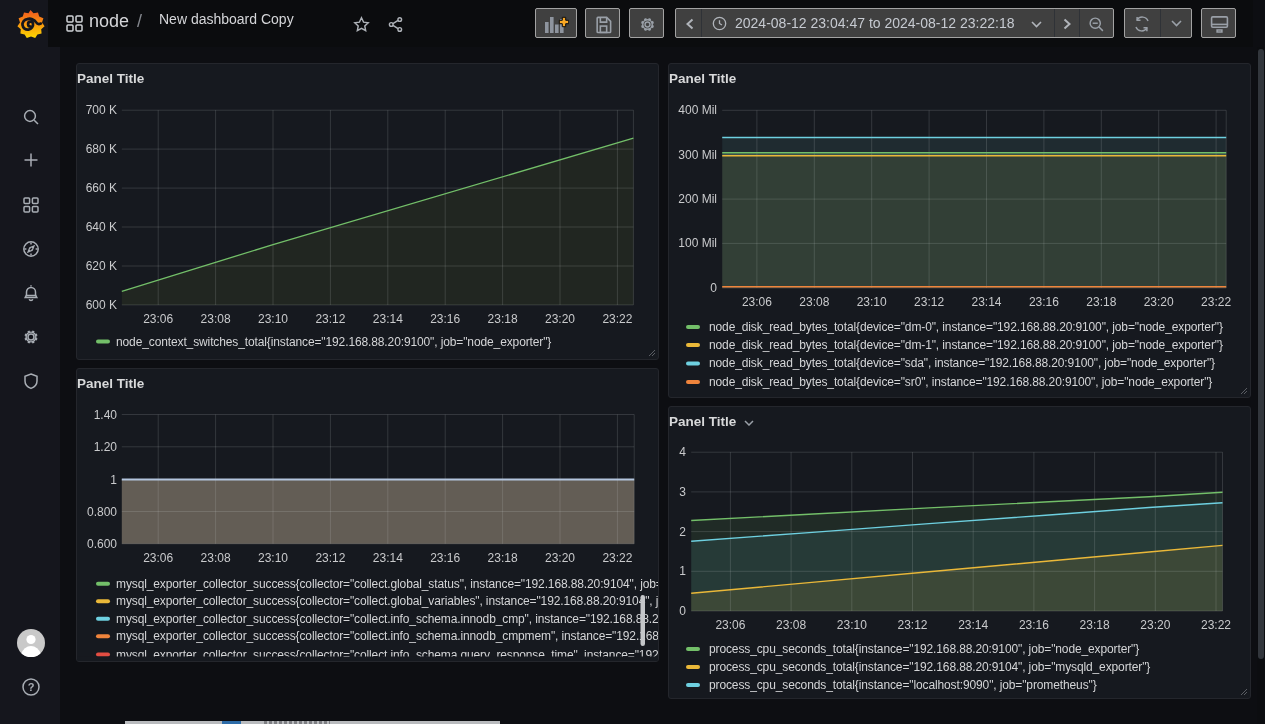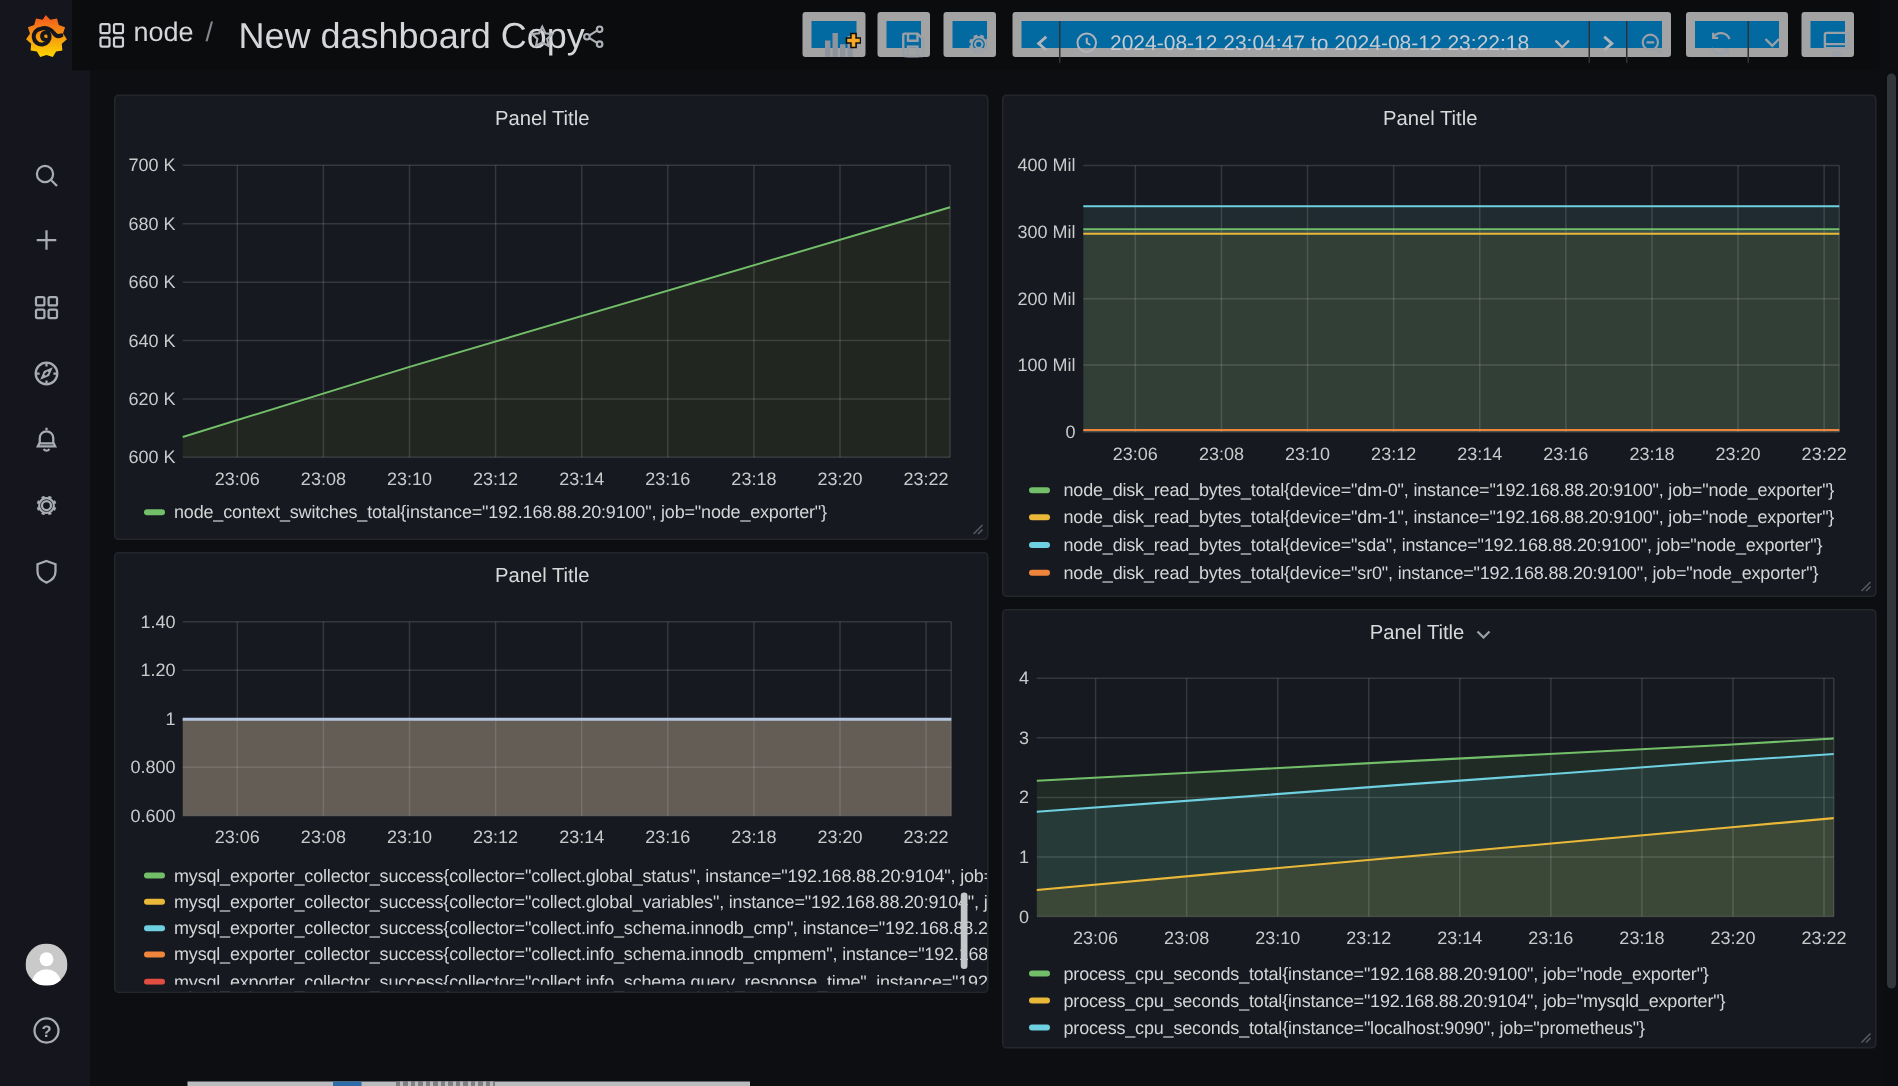--- a/index.html
+++ b/index.html
@@ -1,18 +1,18 @@
 <!DOCTYPE html>
 <html><head><meta charset="utf-8"><style>
 *{margin:0;padding:0;box-sizing:border-box}
 html,body{width:1265px;height:724px;overflow:hidden;background:#0d0e12;font-family:"Liberation Sans",sans-serif}
 .abs{position:absolute}
 .panel{position:absolute;background:#16191f;border:1px solid #24262c;border-radius:3px}
-.ptitle{position:absolute;top:0;left:0;right:12px;text-align:center;font-size:13.5px;font-weight:normal;color:#d8d9da;line-height:29px}
-.navbtn{position:absolute;top:8px;height:30px;background:#0369a1;border:6px solid #a3a3a3;border-radius:2px}
+.ptitle{position:absolute;top:0;left:0;right:12px;text-align:left;font-size:13.5px;font-weight:bold;color:#d8d9da;line-height:29px}
+.navbtn{position:absolute;top:8px;height:30px;background:#404040;border:1px solid #a3a3a3;border-radius:2px}
 </style></head><body>
 <div class="abs" style="left:0;top:0;width:60px;height:724px;background:#15161d">
 <svg class="abs" style="left:16px;top:9px" width="29" height="30" viewBox="0 0 29 30">
 <defs>
         <linearGradient id="glg" x1="0" y1="0" x2="0" y2="1">
           <stop offset="0" stop-color="#f2561f"></stop>
           <stop offset="1" stop-color="#fcd700"></stop>
         </linearGradient>
       </defs>
 <path fill="url(#glg)" d="M14.5 1 L17.5 4.2 L22 3.4 L23.2 7.6 L27.4 9.2 L26 13.4 L28.6 17.2 L25.2 20.2 L25.6 24.6 L21.4 25.4 L19.2 29 L15 27.6 L10.8 29 L8.6 25.4 L4.4 24.6 L4.8 20.2 L1.4 17.2 L4 13.4 L2.6 9.2 L6.8 7.6 L8 3.4 L12.5 4.2 Z"></path>
@@ -74,21 +74,21 @@
 </div>
 <div class="abs" style="left:48px;top:0;width:1205px;height:47px;background:#0b0c0e">
 <svg class="abs" style="left:18px;top:15px" width="17" height="17" viewBox="0 0 17 17" fill="none" stroke="#d0d2d6" stroke-width="1.5">
       <rect x="1" y="1" width="6" height="6" rx="1"></rect>
       <rect x="10" y="1" width="6" height="6" rx="1"></rect>
       <rect x="1" y="10" width="6" height="6" rx="1"></rect>
       <rect x="10" y="10" width="6" height="6" rx="1"></rect>
     </svg>
 <div class="abs" style="left:41px;top:11px;font-size:18px;color:#d5d6d9">node</div>
 <div class="abs" style="left:89px;top:11px;font-size:18px;color:#85888e">/</div>
-<div class="abs" style="left:111px;top:11px;font-size:24px;color:#d5d6d9">New dashboard Copy</div>
+<div class="abs" style="left:111px;top:11px;font-size:14px;color:#d5d6d9">New dashboard Copy</div>
 <svg class="abs" style="left:305px;top:16px" width="17" height="17" viewBox="0 0 24 24" fill="none" stroke="#aeb2b8" stroke-width="2">
       <path d="M12 2.5 l2.9 6.2 6.6 .8 -4.9 4.6 1.3 6.6 -5.9 -3.3 -5.9 3.3 1.3 -6.6 -4.9 -4.6 6.6 -.8 Z"></path>
     </svg>
 <svg class="abs" style="left:339px;top:16px" width="17" height="17" viewBox="0 0 24 24" fill="none" stroke="#aeb2b8" stroke-width="2">
       <circle cx="18" cy="5" r="2.6"></circle>
       <circle cx="6" cy="12" r="2.6"></circle>
       <circle cx="18" cy="19" r="2.6"></circle>
       <line x1="8.4" y1="10.8" x2="15.6" y2="6.2"></line>
       <line x1="8.4" y1="13.2" x2="15.6" y2="17.8"></line>
     </svg>

